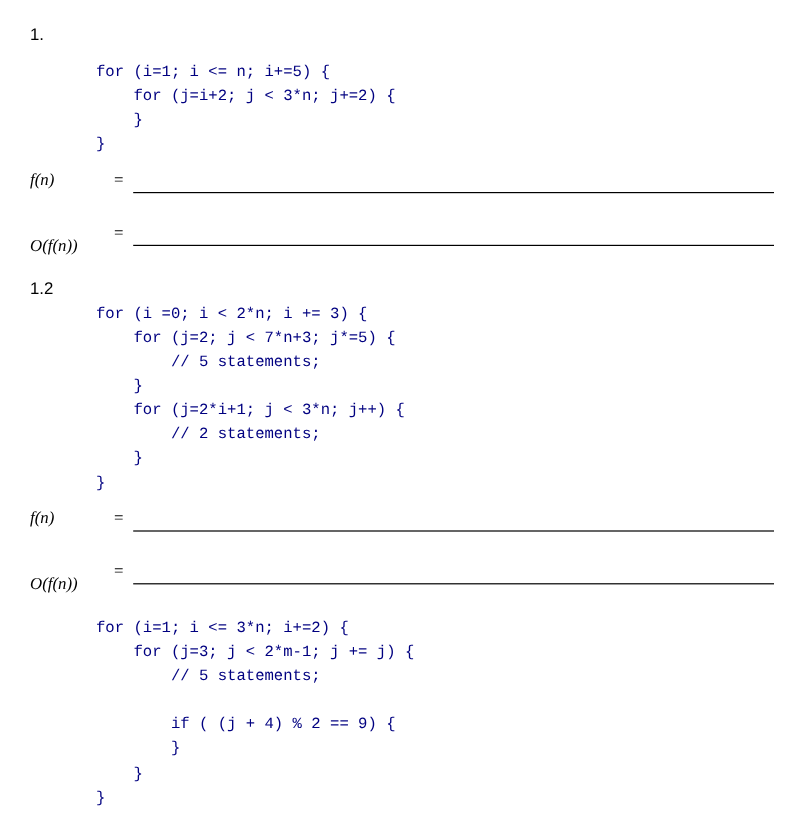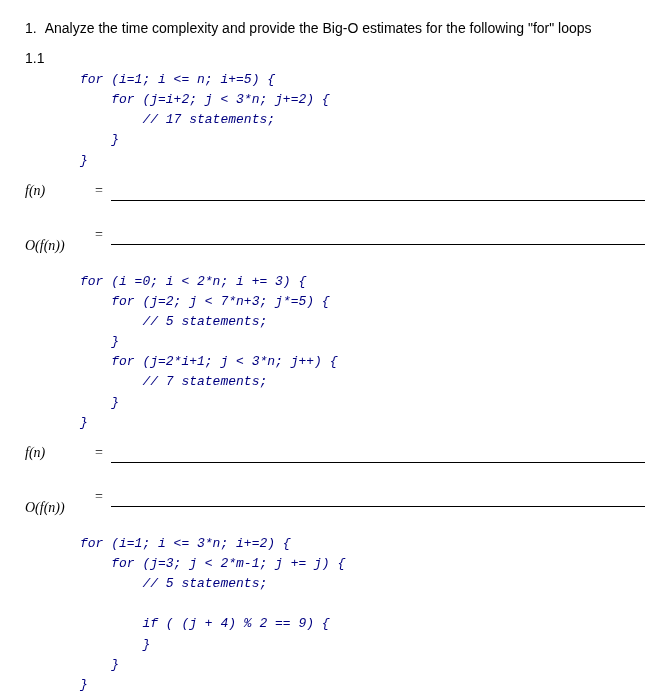--- a/index.html
+++ b/index.html
@@ -43,21 +43,20 @@
     .code-block {
       font-family: 'Courier New', Courier, monospace;
       font-size: 13px;
       color: #000080;
       line-height: 1.55;
       margin-left: 55px;
     }
 
     .code-line {
       white-space: pre;
-      font-style: italic;
     }
 
     .answer-line {
       display: flex;
       align-items: center;
       margin-top: 10px;
       margin-bottom: 16px;
     }
 
     .answer-label {
@@ -93,56 +92,54 @@
     .divider-space {
       margin-top: 6px;
       margin-bottom: 14px;
     }
   </style>
 </head>
 <body>
 
 <div class="question-header">
   <span>1.</span>
-  <span>Analyze the time complexity and provide the Big-O estimates for the following "for" loops</span>
 </div>
 
 <div class="sub-section">
-  <div class="sub-header">
-    <span class="sub-number">1.1</span>
-  </div>
   <div class="code-block">
     <div class="code-line">for (i=1; i &lt;= n; i+=5) {</div>
     <div class="code-line">    for (j=i+2; j &lt; 3*n; j+=2) {</div>
-    <div class="code-line">        // 17 statements;</div>
     <div class="code-line">    }</div>
     <div class="code-line">}</div>
   </div>
 
   <div class="answer-line">
     <span class="answer-label">f(n)</span>
     <span class="answer-eq" style="margin-left:10px;">=</span>
     <input class="answer-input-line" type="text" style="">
   </div>
 
   <div class="answer-line divider-space">
     <span class="answer-label big-o-label">O(f(n))</span>
     <span class="answer-eq" style="margin-left:10px;">=</span>
     <input class="answer-input-line" type="text" style="">
   </div>
 </div>
 
 <div class="sub-section" style="margin-top:10px;">
+  <div class="sub-header">
+    <span class="sub-number">1.2</span>
+  </div>
   <div class="code-block">
     <div class="code-line">for (i =0; i &lt; 2*n; i += 3) {</div>
     <div class="code-line">    for (j=2; j &lt; 7*n+3; j*=5) {</div>
     <div class="code-line">        // 5 statements;</div>
     <div class="code-line">    }</div>
     <div class="code-line">    for (j=2*i+1; j &lt; 3*n; j++) {</div>
-    <div class="code-line">        // 7 statements;</div>
+    <div class="code-line">        // 2 statements;</div>
     <div class="code-line">    }</div>
     <div class="code-line">}</div>
   </div>
 
   <div class="answer-line">
     <span class="answer-label">f(n)</span>
     <span class="answer-eq" style="margin-left:10px;">=</span>
     <input class="answer-input-line" type="text" style="">
   </div>
 

